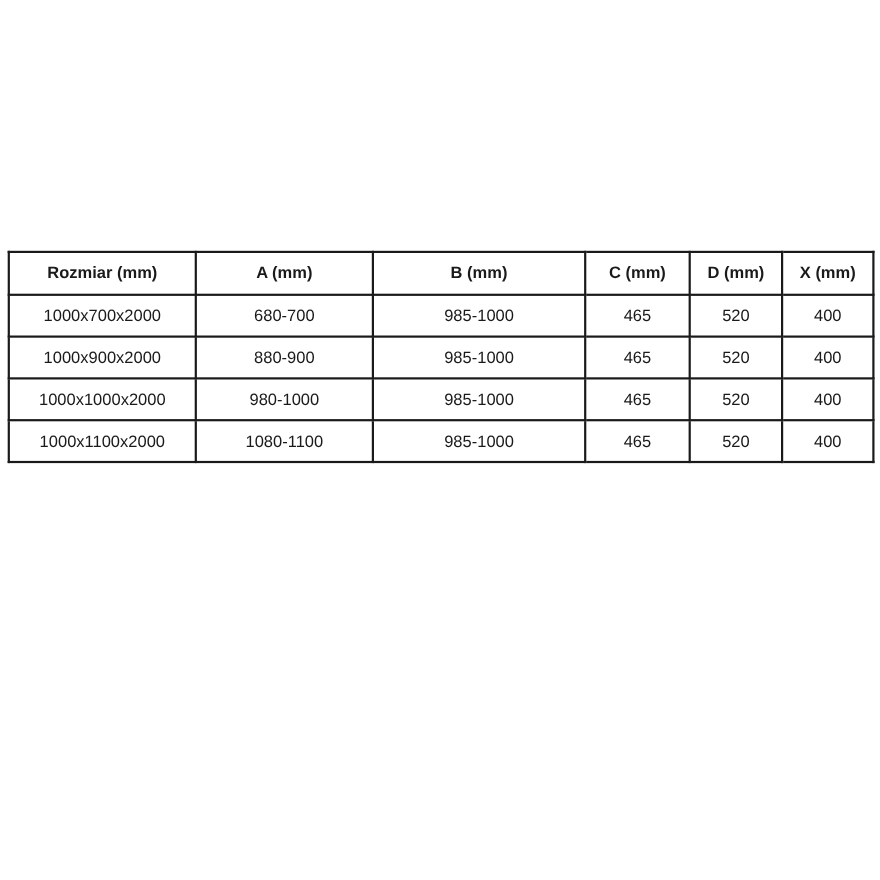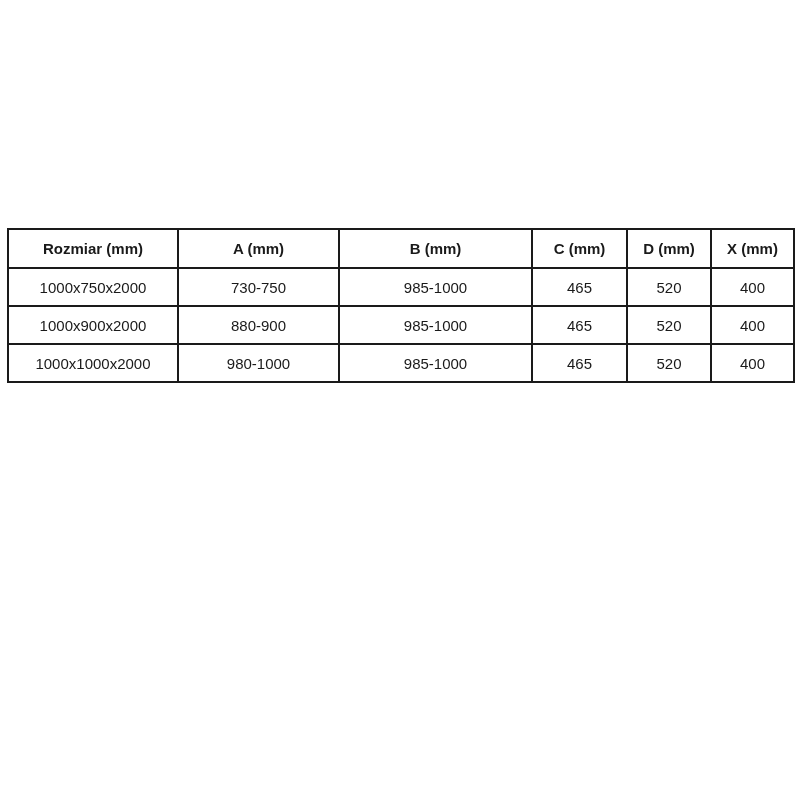--- a/index.html
+++ b/index.html
@@ -68,22 +68,22 @@
         <th>Rozmiar (mm)</th>
         <th>A (mm)</th>
         <th>B (mm)</th>
         <th>C (mm)</th>
         <th>D (mm)</th>
         <th>X (mm)</th>
       </tr>
     </thead>
     <tbody>
       <tr>
-        <td>1000x750x2000</td>
-        <td>730-750</td>
+        <td>1000x700x2000</td>
+        <td>680-700</td>
         <td>985-1000</td>
         <td>465</td>
         <td>520</td>
         <td>400</td>
       </tr>
       <tr>
         <td>1000x900x2000</td>
         <td>880-900</td>
         <td>985-1000</td>
         <td>465</td>
@@ -91,15 +91,23 @@
         <td>400</td>
       </tr>
       <tr>
         <td>1000x1000x2000</td>
         <td>980-1000</td>
         <td>985-1000</td>
         <td>465</td>
         <td>520</td>
         <td>400</td>
       </tr>
+      <tr>
+        <td>1000x1100x2000</td>
+        <td>1080-1100</td>
+        <td>985-1000</td>
+        <td>465</td>
+        <td>520</td>
+        <td>400</td>
+      </tr>
     </tbody>
   </table>
 </div>
 
 </body></html>

